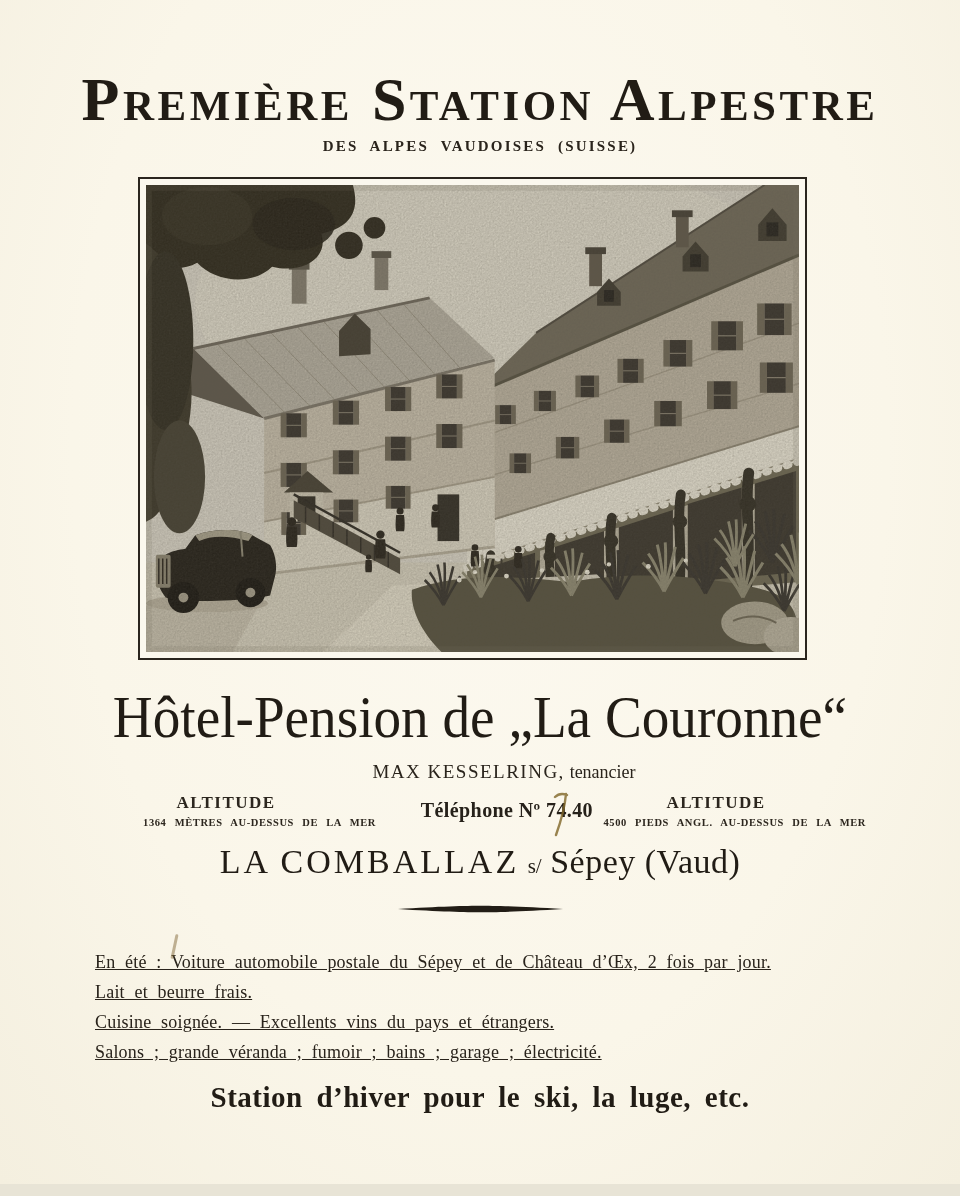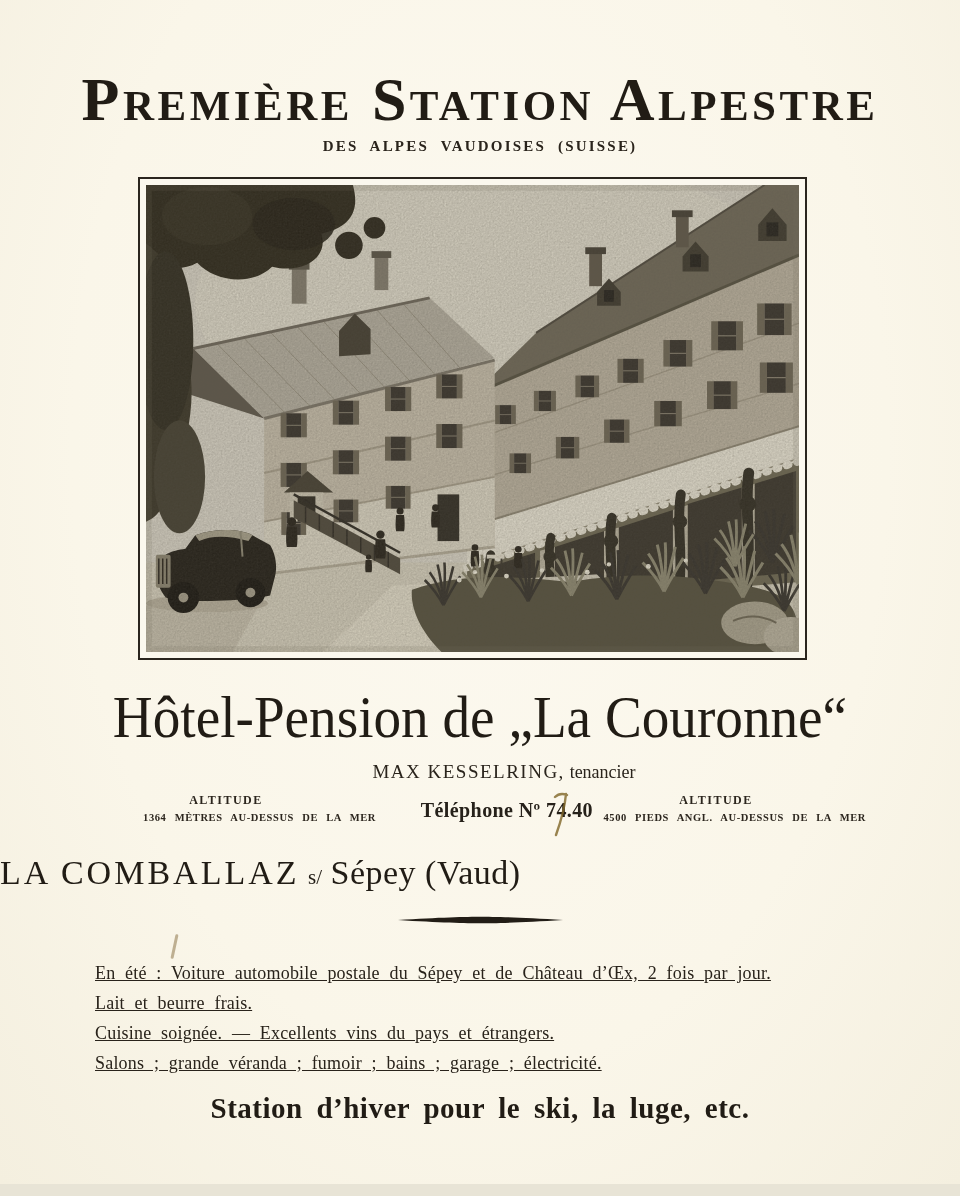--- a/index.html
+++ b/index.html
@@ -76,36 +76,36 @@
     height:52px;
     margin-top:8px;
   }
   .alt-block{
     position:absolute;top:2px;
     width:300px;
     text-align:center;
     font-weight:bold;
     color:#2c261e;
   }
-  .alt-block .alt-label{font-size:12px;letter-spacing:1.5px;}
+  .alt-block .alt-label{font-size:17px;letter-spacing:1.5px;}
   .alt-block .alt-value{font-size:10.5px;letter-spacing:0.6px;word-spacing:5px;margin-top:4px;text-align:right;}
   .alt-metric{left:76px;}
   .alt-imperial{left:566px;}
   .phone-wrap{
     position:absolute;left:353px;top:8px;width:240px;
     text-align:right;
   }
   .phone{
     position:relative;display:inline-block;
     font-size:20px;font-weight:bold;letter-spacing:0.4px;
   }
   .phone-mark{position:absolute;right:20px;top:-8px;width:22px;height:46px;pointer-events:none;}
   .location{
-    margin-top:11px;
-    text-align:left;
+    margin-top:0;
+    text-align:center;
     font-size:34px;
     color:#211c15;
     white-space:nowrap;
   }
   .location .loc-main{letter-spacing:3px;}
   .location .loc-particle{font-size:21px;letter-spacing:0;}
   .location .loc-rest{letter-spacing:0.5px;}
   .divider{display:block;margin:24px auto 0;}
   .amenities{
     margin:34px 70px 0 95px;

